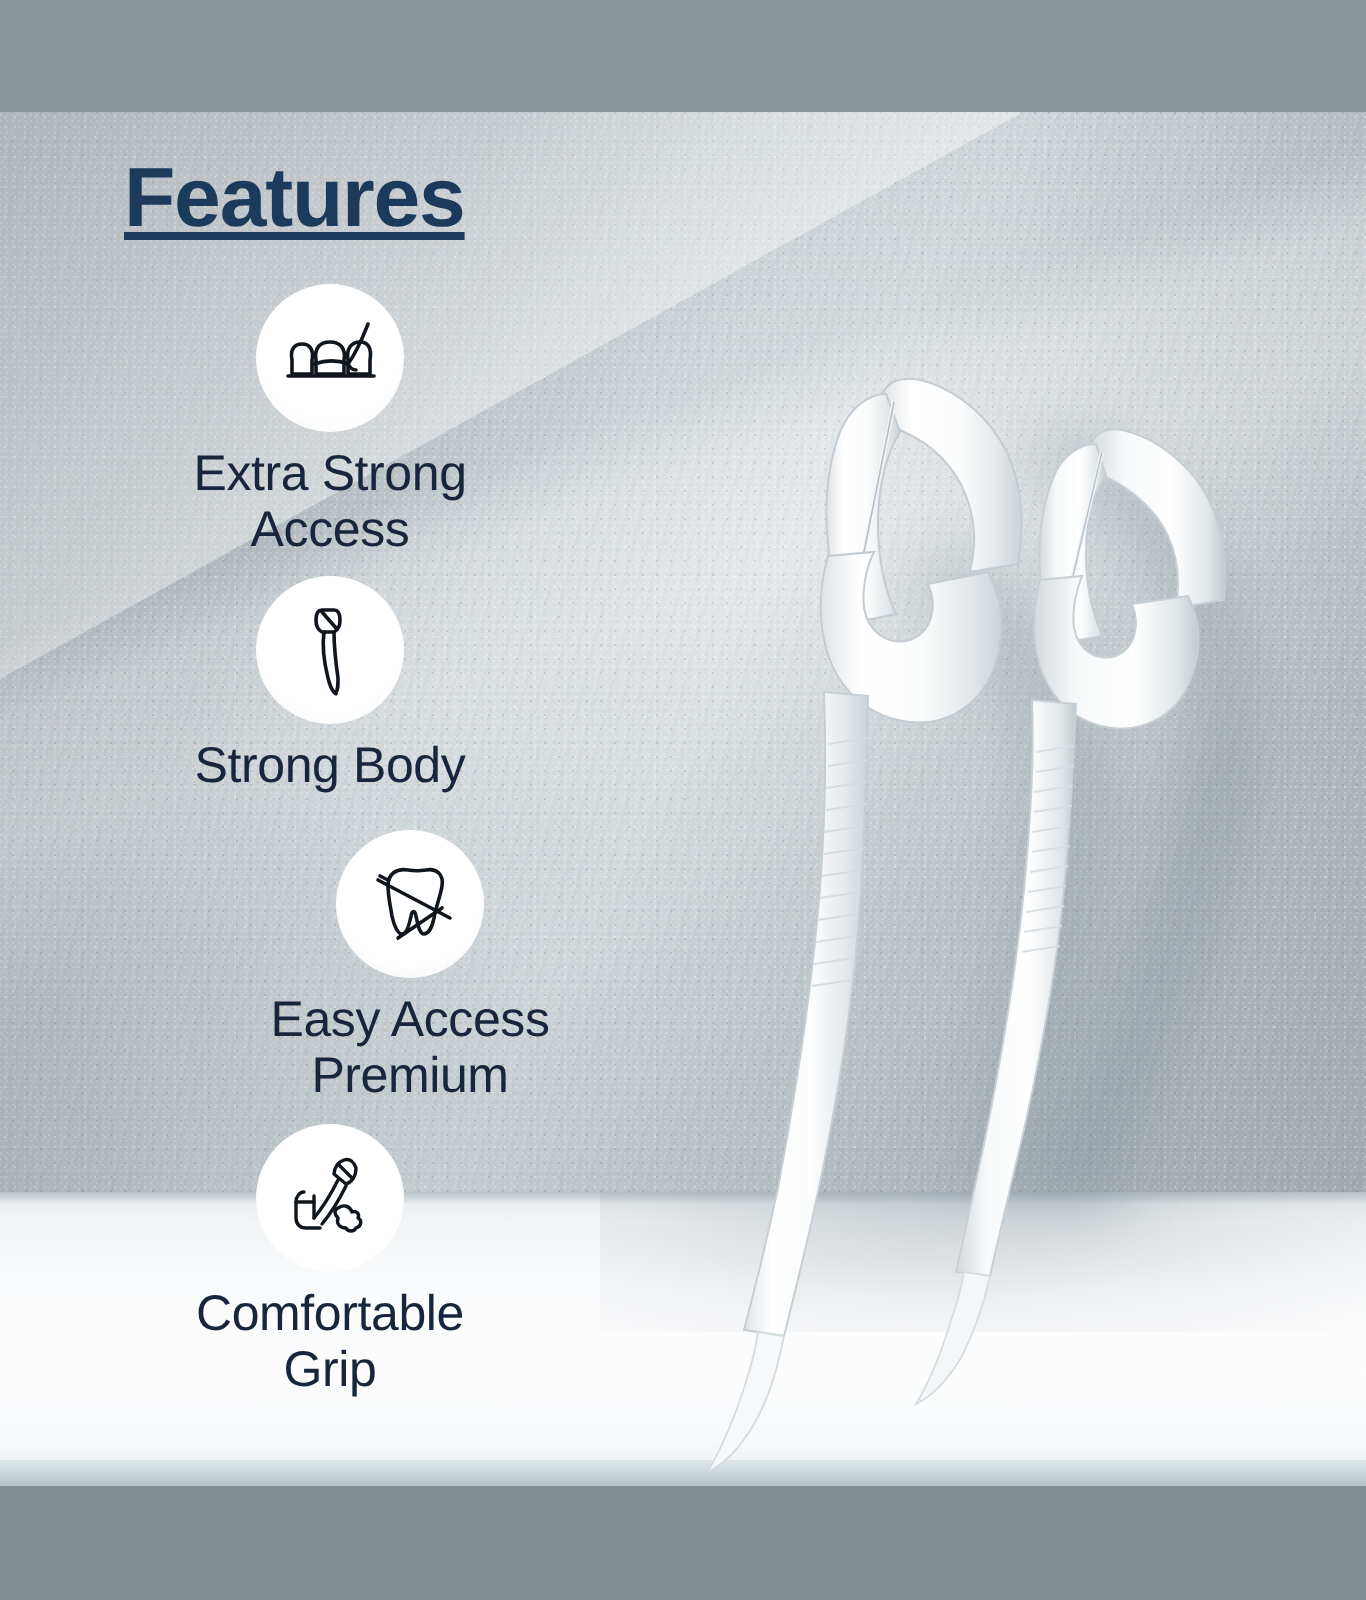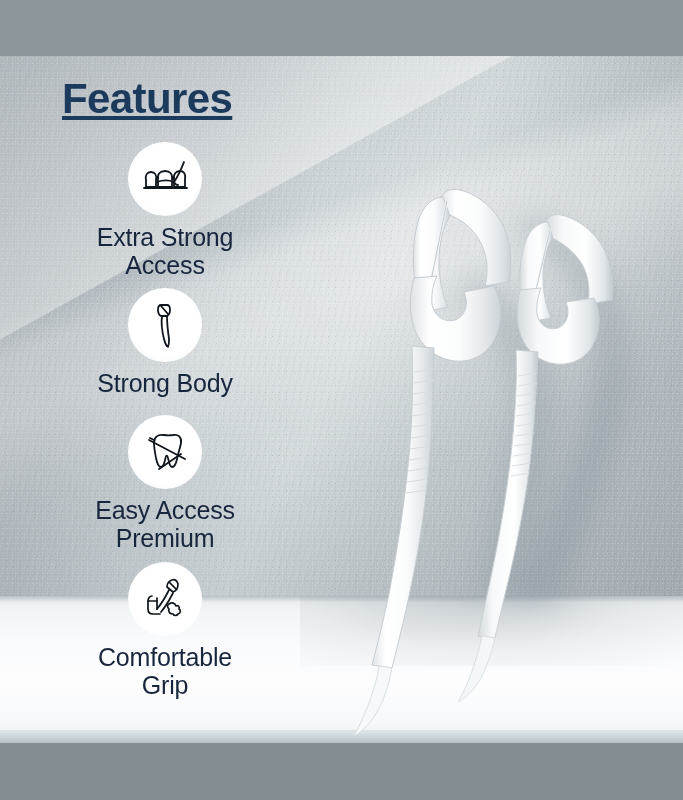--- a/index.html
+++ b/index.html
@@ -205,21 +205,21 @@
   .feature-label {
     font-size: 25px;
     font-weight: normal;
     color: #17263d;
     line-height: 1.13;
     letter-spacing: -0.2px;
     padding: 0 32px;
   }
   .f1 { top: 142px; }
   .f2 { top: 288px; }
-  .f3 { top: 415px; }
+  .f3 { top: 415px; margin-left: 40px; }
   .f4 { top: 562px; }
 </style>
 </head>
 <body>
 
 <div class="stage">
 
   <div class="wall">
     <div class="wall-noise"></div>
     <div class="wall-streaks"></div>

